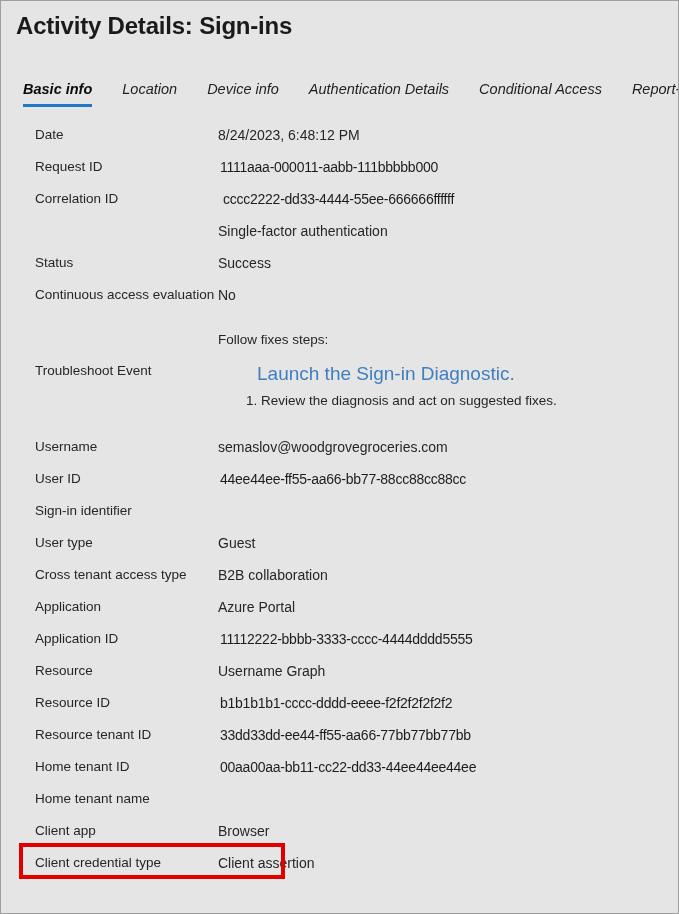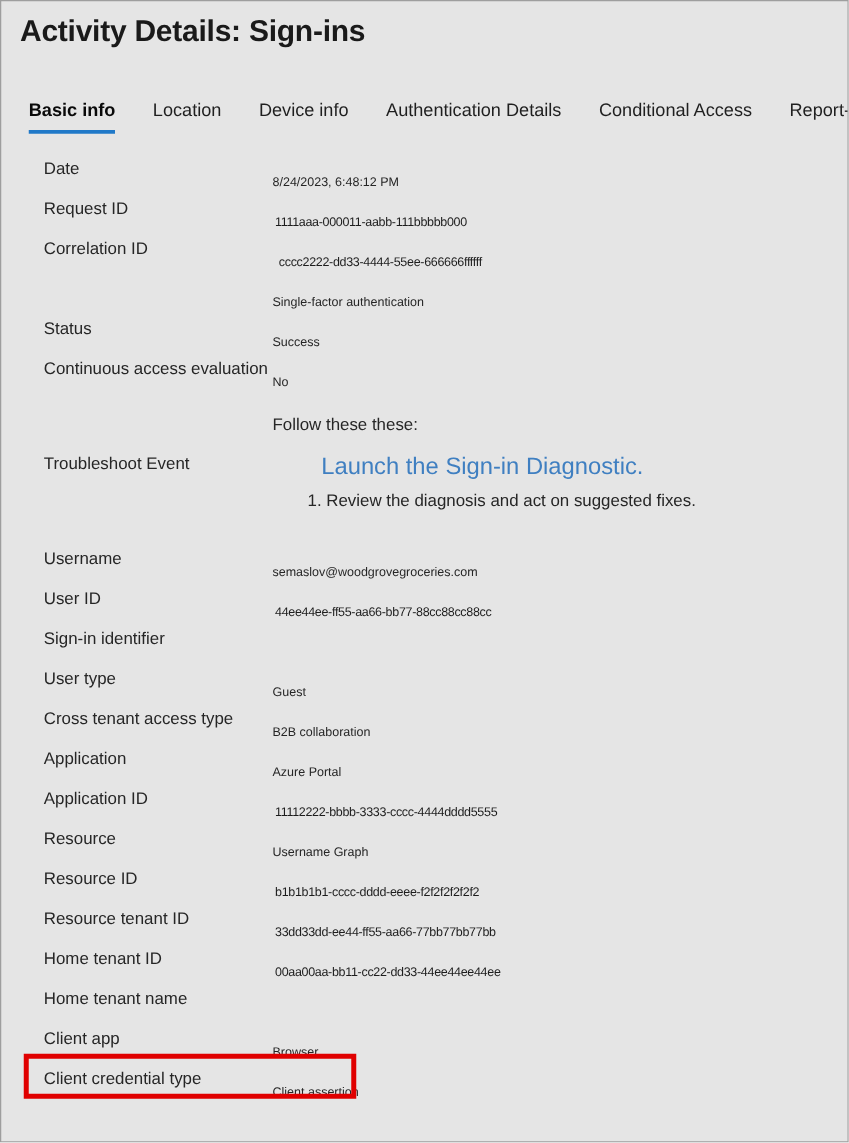--- a/index.html
+++ b/index.html
@@ -34,20 +34,21 @@
   
   .tabbar {
     position: absolute;
     left: 22px;
     top: 80px;
     right: 0;
     display: flex;
     align-items: flex-start;
     gap: 0;
     white-space: nowrap;
+    font-style: italic;
   }
   .tab {
     position: relative;
     font-size: 14.5px;
     color: #1f1f1f;
     padding: 0 0 9px 0;
     margin-right: 30px;
     cursor: pointer;
     line-height: 17px;
   }
@@ -83,24 +84,24 @@
     top: 0;
     height: 32px;
     line-height: 32px;
     font-size: 13.5px;
     color: #262626;
     white-space: nowrap;
   }
   .row .value {
     position: absolute;
     left: 217px;
-    top: 12px;
+    top: 0;
     height: 32px;
     line-height: 32px;
-    font-size: 10px;
+    font-size: 14px;
     color: #262626;
     white-space: nowrap;
   }
   .row .value.guid {
     letter-spacing: -0.25px;
     color: #1d1d1d;
   }
   .row .value.guid.indent1 { left: 219px; }
   .row .value.guid.indent2 { left: 222px; }
   .row .value.link {
@@ -213,21 +214,21 @@
     </div>
     <div class="row">
       <span class="label">Continuous access evaluation</span>
       <span class="value">No</span>
     </div>
 
     <div class="spacer-sm"></div>
 
     <div class="trouble">
       <span class="label">Troubleshoot Event</span>
-      <span class="steps-head">Follow these these:</span>
+      <span class="steps-head">Follow fixes steps:</span>
       <span class="steps-link">Launch the Sign-in Diagnostic.</span>
       <span class="steps-item">1. Review the diagnosis and act on suggested fixes.</span>
     </div>
 
     <div class="spacer-xs"></div>
 
     <div class="row">
       <span class="label">Username</span>
       <span class="value">semaslov@woodgrovegroceries.com</span>
     </div>

